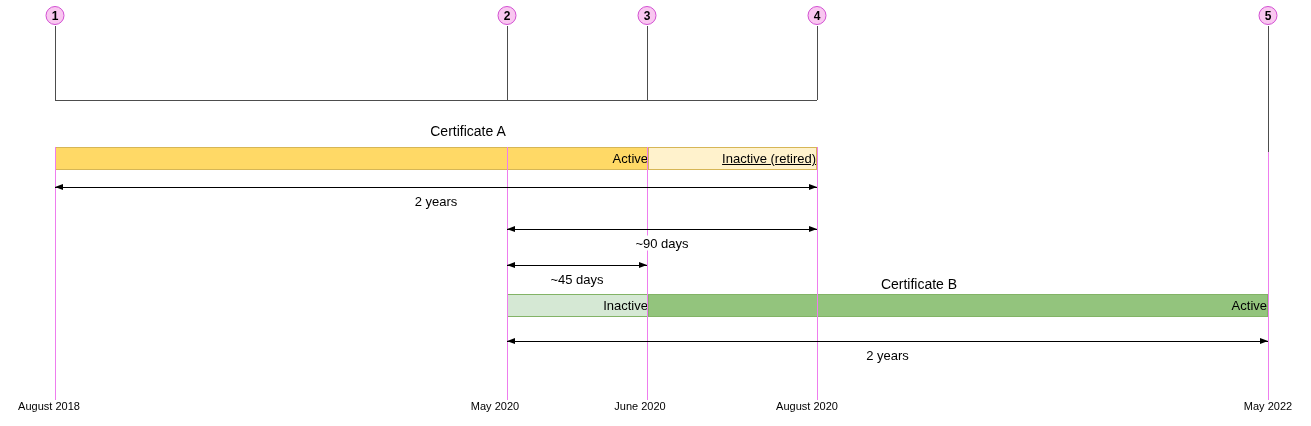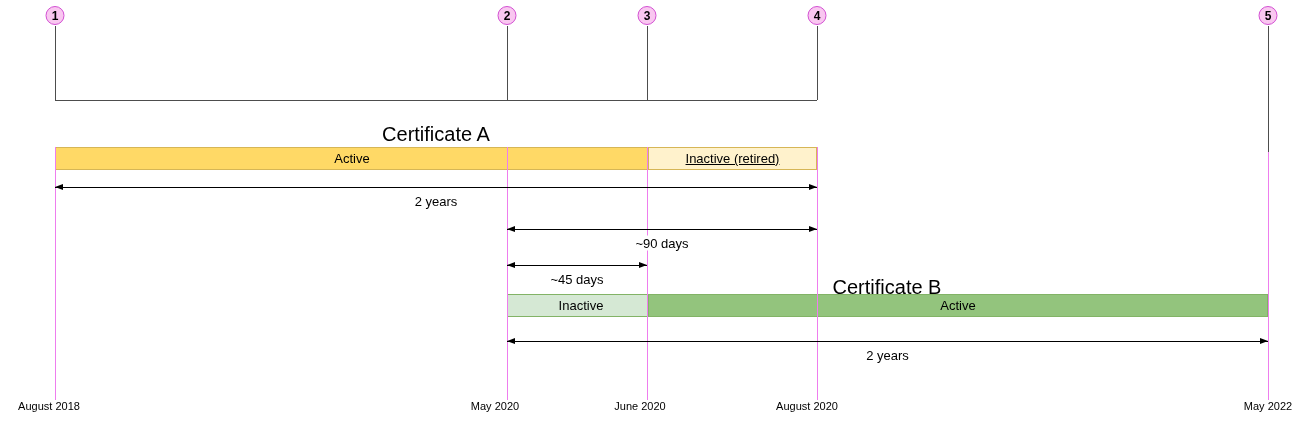--- a/index.html
+++ b/index.html
@@ -20,36 +20,36 @@
     position:absolute;top:6px;transform:translateX(-50%);
     width:19px;height:19px;border-radius:50%;
     background:var(--milestone-fill,#F9C7F0);
     border:1px solid var(--milestone-border,#D34FD3);
     display:flex;align-items:center;justify-content:center;
     font-size:12px;font-weight:bold;z-index:4;box-sizing:border-box;
   }
 
   .cert-title{
     position:absolute;transform:translateX(-50%);
-    font-size:20px;white-space:nowrap;z-index:4;
+    font-size:14px;white-space:nowrap;z-index:4;margin-left:32px;
   }
 
   .bar{
     position:absolute;height:23px;display:flex;
     box-sizing:border-box;border:1px solid;z-index:2;
   }
   .bar.cert-a{border-color:var(--certA-border,#D6B656);}
   .bar.cert-b{border-color:var(--certB-border,#82B366);}
   .seg{
-    display:flex;align-items:center;justify-content:center;
+    display:flex;align-items:center;justify-content:flex-end;
     font-size:13px;white-space:nowrap;box-sizing:border-box;height:100%;
   }
   .seg.divider-a{border-left:1px solid var(--certA-border,#D6B656);text-decoration:underline;}
   .seg.divider-b{border-left:1px solid var(--certB-border,#82B366);}
-  .seg.align-start{justify-content:center;padding-left:6px;}
+  .seg.align-start{justify-content:flex-end;padding-left:6px;}
 
   .arrow{position:absolute;height:0;border-top:1px solid #000;z-index:4;}
   .arrow::before,.arrow::after{
     content:"";position:absolute;top:-4px;width:0;height:0;
     border-top:3.5px solid transparent;border-bottom:3.5px solid transparent;
   }
   .arrow::before{left:0;border-right:8px solid #000;}
   .arrow::after{right:0;border-left:8px solid #000;}
   .arrow-label{
     position:absolute;left:50%;top:0;transform:translate(-50%,-50%);

